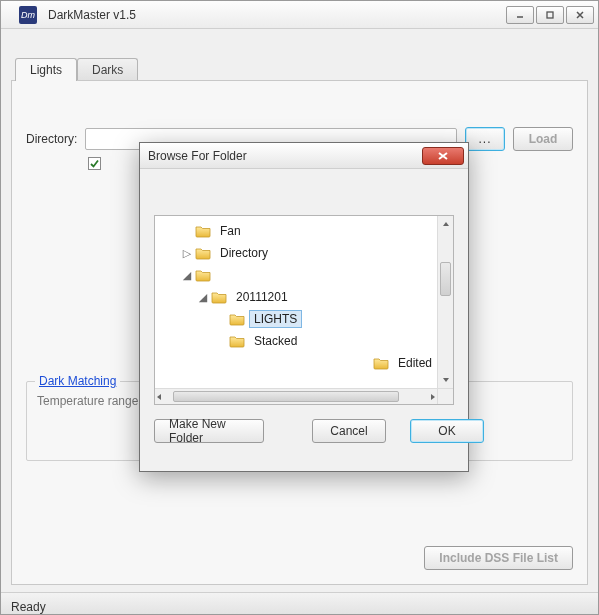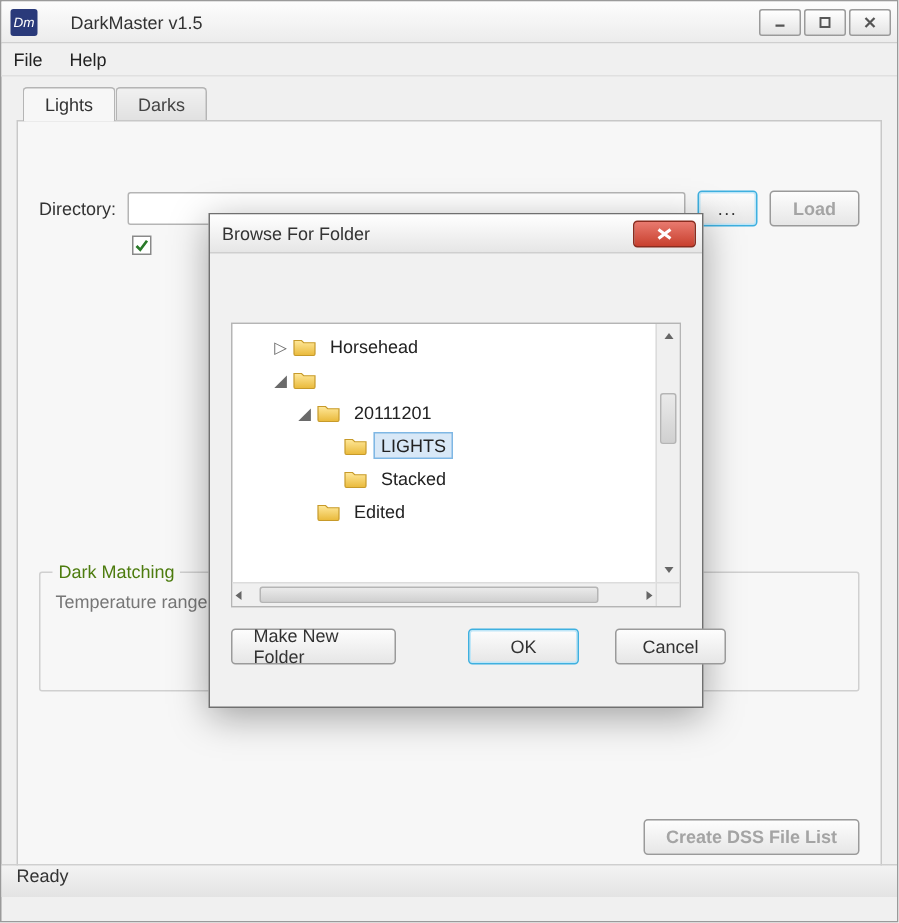--- a/index.html
+++ b/index.html
@@ -3,24 +3,24 @@
 <meta charset="utf-8">
 <style>
   * { box-sizing: border-box; font-family: "Segoe UI", Tahoma, sans-serif; font-size: 12px; }
   body { margin: 0; background: #e8e8e8; width: 599px; height: 615px; overflow: hidden; position: relative; }
 
   
   .window { position: absolute; left: 0; top: 0; width: 599px; height: 615px;
             background: #f0f0f0; border: 1px solid #9a9a9a; }
   .titlebar { height: 28px; background: linear-gradient(#fdfdfd,#ececec);
               border-bottom: 1px solid #cfcfcf; display: flex; align-items: center;
-              padding: 0 4px 0 6px; }
+              padding: 0 4px 0 18px; }
   .app-icon { width: 18px; height: 18px; background:#2a3a7a; color:#fff; font-size:9px;
               display:flex; align-items:center; justify-content:center; border-radius:2px; font-style:italic;}
-  .title-text { margin-left: 22px; color:#333; }
+  .title-text { margin-left: 11px; color:#333; }
   .title-spacer { flex:1; }
   .win-btns { display:flex; gap:2px; }
   .win-btn { width:28px; height:18px; border:1px solid #9a9a9a; background:linear-gradient(#fff,#e4e4e4);
              border-radius:2px; display:flex; align-items:center; justify-content:center; color:#555;}
   .win-btn svg { width:10px; height:10px; }
 
   .menubar { height:22px; display:flex; align-items:center; padding:0 8px; gap:18px;
              background:#f0f0f0; border-bottom:1px solid #e0e0e0;}
   .menubar span { color:#222; }
 
@@ -45,28 +45,28 @@
   .btn.disabled { color:#a4a4a4;font-weight:bold; }
   .browse-btn { width:40px; text-align:center; letter-spacing:1px;}
   .chk { display:flex; align-items:center; gap:6px; margin-top:6px; margin-left:62px;}
   .chk-box { width:13px; height:13px; border:1px solid #8a8a8a; background:#fff;
              display:flex; align-items:center; justify-content:center;}
   .chk-box svg { width:11px; height:11px; }
 
   .groupbox { position:absolute; left:14px; right:14px; top:300px; height:80px;
               border:1px solid #d0d0d0; border-radius:2px; padding:12px 10px 8px 10px;}
   .groupbox-title { position:absolute; top:-8px; left:8px; background:#f7f7f7;
-                    padding:0 4px; color:#4d7c0f;}
+                    padding:0 4px; color:#1d4ed8;text-decoration:underline;}
   .groupbox-inner { color:#777; }
 
   .bottom-btn { position:absolute; right:14px; bottom:14px; }
 
-  .statusbar { position:absolute; left:0; right:0; bottom:16px; height:22px;
+  .statusbar { position:absolute; left:0; right:0; bottom:0; height:22px;
                background:linear-gradient(#f3f3f3,#e3e3e3); border-top:1px solid #cfcfcf;
-               display:flex; align-items:flex-start; padding:0 10px; color:#333;}
+               display:flex; align-items:flex-end; padding:0 10px; color:#333;}
 
   
   .dialog { position:absolute; left:139px; top:142px; width:330px; height:330px;
             background:#f1f1f1; border:1px solid #707070; box-shadow:0 6px 24px rgba(0,0,0,.35);
             z-index:50; }
   .dlg-titlebar { height:26px; background:linear-gradient(#fff,#e6e6e6);
                   border-bottom:1px solid #cfcfcf; display:flex; align-items:center;
                   padding:0 4px 0 8px;}
   .dlg-title { color:#333; }
   .dlg-spacer { flex:1; }
@@ -144,24 +144,20 @@
           </svg>
       </div>
       <div class="win-btn">
         <svg viewBox="0 0 10 10">
             <path d="M2 2 L8 8 M8 2 L2 8" stroke="#555" stroke-width="1.5"></path>
           </svg>
       </div>
     </div>
   </div>
 
-  <div class="menubar">
-    <span>File</span>
-    <span>Help</span>
-  </div>
 
   <div class="client">
     <div class="tabstrip">
       <div class="tab active">Lights</div>
       <div class="tab inactive">Darks</div>
     </div>
 
     <div class="tabpanel">
       <div class="row">
         <span class="lbl">Directory:</span>
@@ -176,21 +172,21 @@
             </svg>
         </div>
       </div>
 
       <div class="groupbox">
         <div class="groupbox-title">Dark Matching</div>
         <div class="groupbox-inner">Temperature range to</div>
       </div>
 
       <div class="bottom-btn">
-        <div class="btn disabled" style="min-width:120px">Create DSS File List</div>
+        <div class="btn disabled" style="min-width:120px">Include DSS File List</div>
       </div>
     </div>
   </div>
 
   <div class="statusbar">
     <span>Ready</span>
   </div>
 </div>
 
 <div class="dialog">
@@ -201,27 +197,36 @@
       <svg viewBox="0 0 12 10">
           <path d="M2 2 L10 8 M10 2 L2 8"></path>
         </svg>
     </div>
   </div>
 
   <div class="dlg-body">
     <div class="tree-frame">
       <div class="tree" id="tree">
           <div class="tree-row" style="padding-left: 26px;">
+            <span class="tw"></span>
+            <span class="fld">
+              <svg viewBox="0 0 16 14">
+                <use href="#folder"></use>
+              </svg>
+            </span>
+            <span class="node-label">Fan</span>
+          </div>
+          <div class="tree-row" style="padding-left: 26px;">
             <span class="tw">▷</span>
             <span class="fld">
               <svg viewBox="0 0 16 14">
                 <use href="#folder"></use>
               </svg>
             </span>
-            <span class="node-label">Horsehead</span>
+            <span class="node-label">Directory</span>
           </div>
           <div class="tree-row" style="padding-left: 26px;">
             <span class="tw">◢</span>
             <span class="fld">
               <svg viewBox="0 0 16 14">
                 <use href="#folder"></use>
               </svg>
             </span>
           </div>
           <div class="tree-row" style="padding-left: 42px;">
@@ -244,21 +249,21 @@
           </div>
           <div class="tree-row" style="padding-left: 60px;">
             <span class="tw"></span>
             <span class="fld">
               <svg viewBox="0 0 16 14">
                 <use href="#folder"></use>
               </svg>
             </span>
             <span class="node-label">Stacked</span>
           </div>
-          <div class="tree-row" style="padding-left: 42px;">
+          <div class="tree-row" style="padding-left: 42px; justify-content: flex-end;">
             <span class="tw"></span>
             <span class="fld">
               <svg viewBox="0 0 16 14">
                 <use href="#folder"></use>
               </svg>
             </span>
             <span class="node-label">Edited</span>
           </div>
         </div>
       <div class="sq"></div>
@@ -292,17 +297,17 @@
               <path d="M2 1 L6 4 L2 7 Z" fill="#666"></path>
             </svg>
         </div>
       </div>
       <div class="corner"></div>
     </div>
 
     <div class="dlg-btns">
       <div class="btn" style="min-width:110px">Make New Folder</div>
       <div class="spacer"></div>
+      <div class="btn">Cancel</div>
       <div class="btn primary">OK</div>
-      <div class="btn">Cancel</div>
     </div>
   </div>
 </div>
 
 </body></html>

